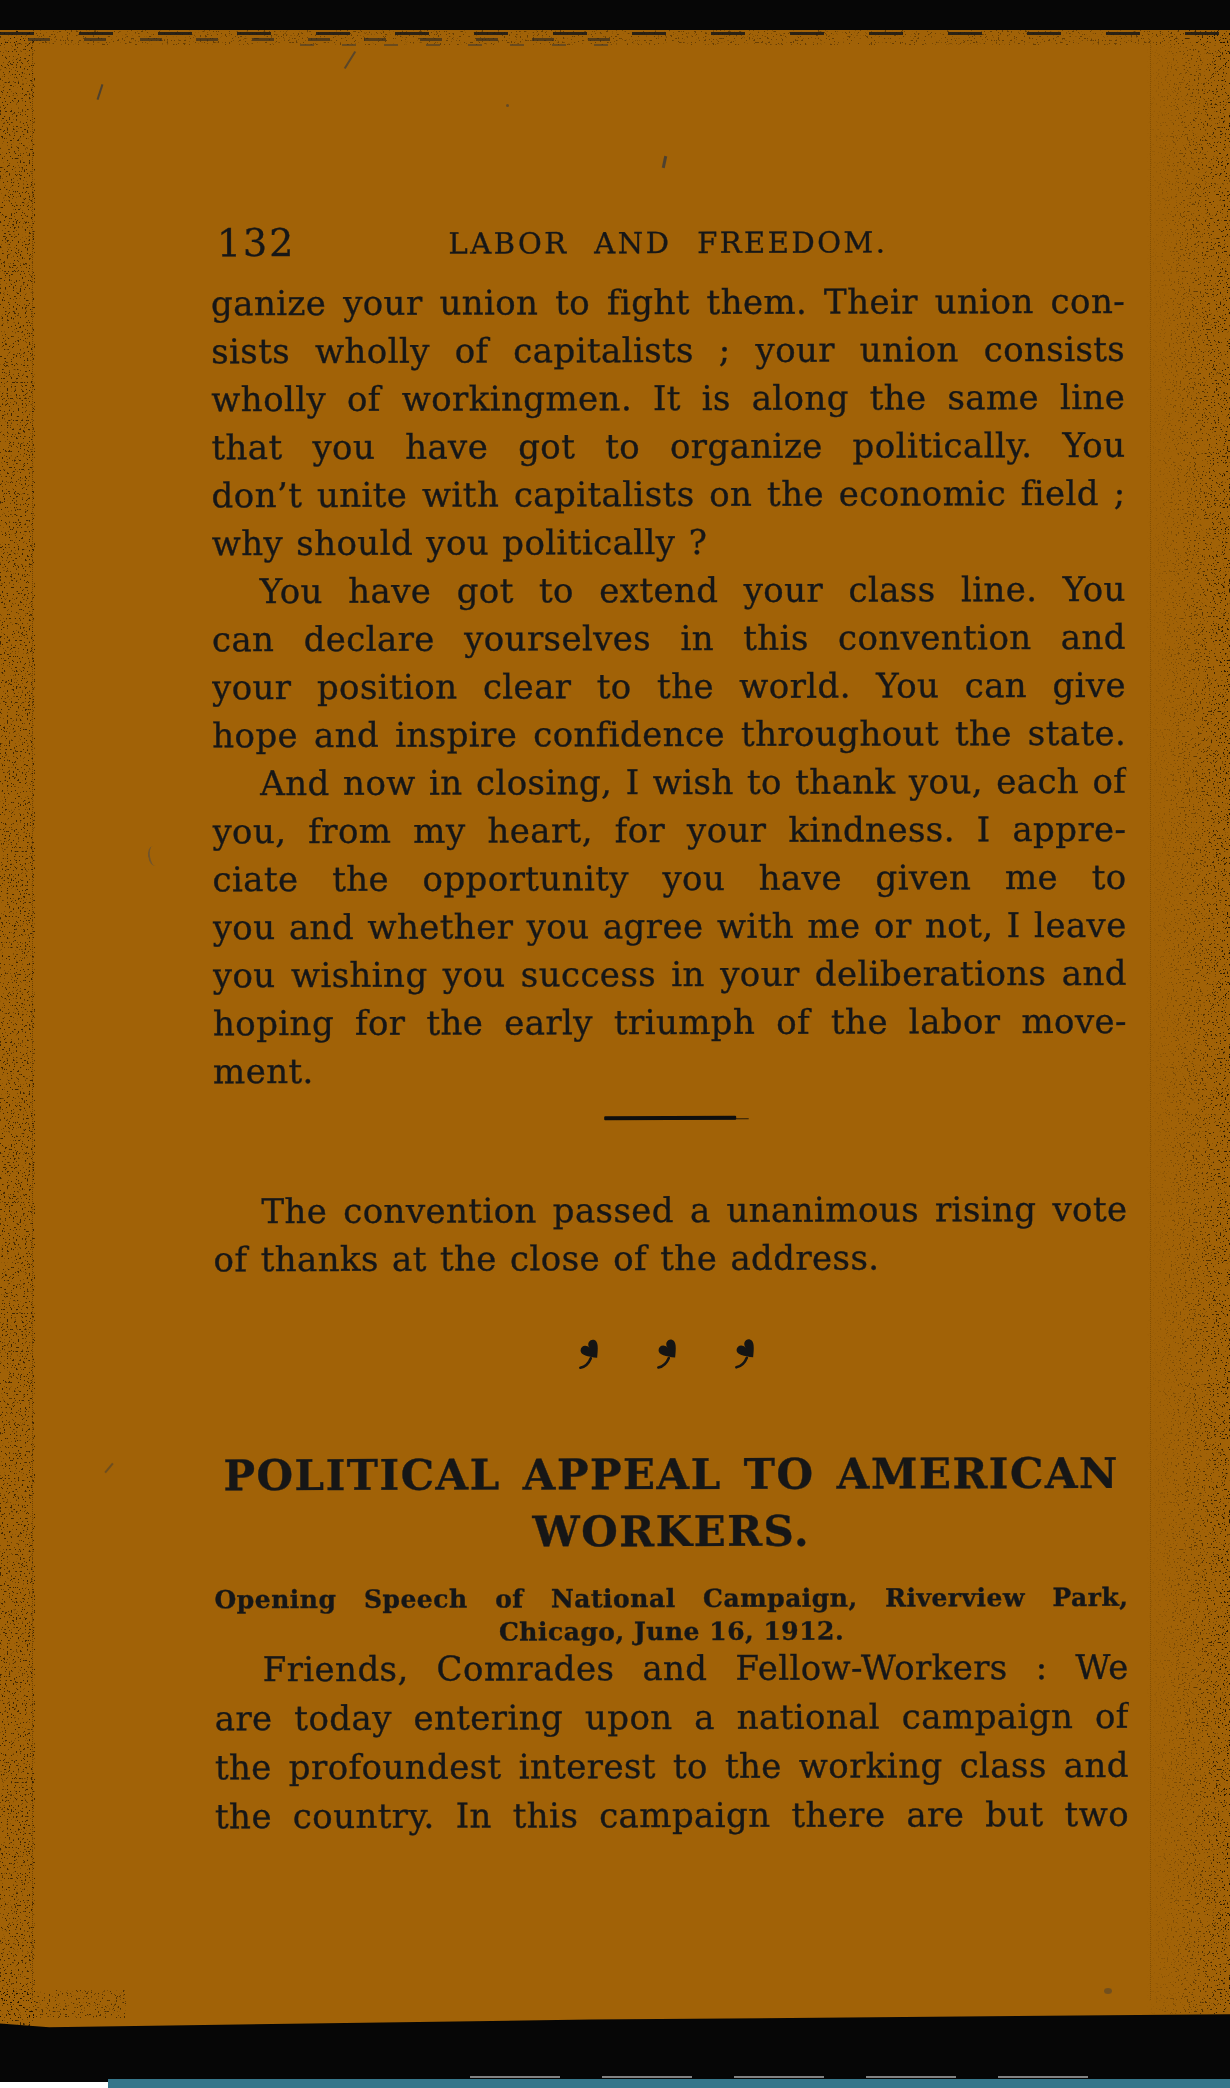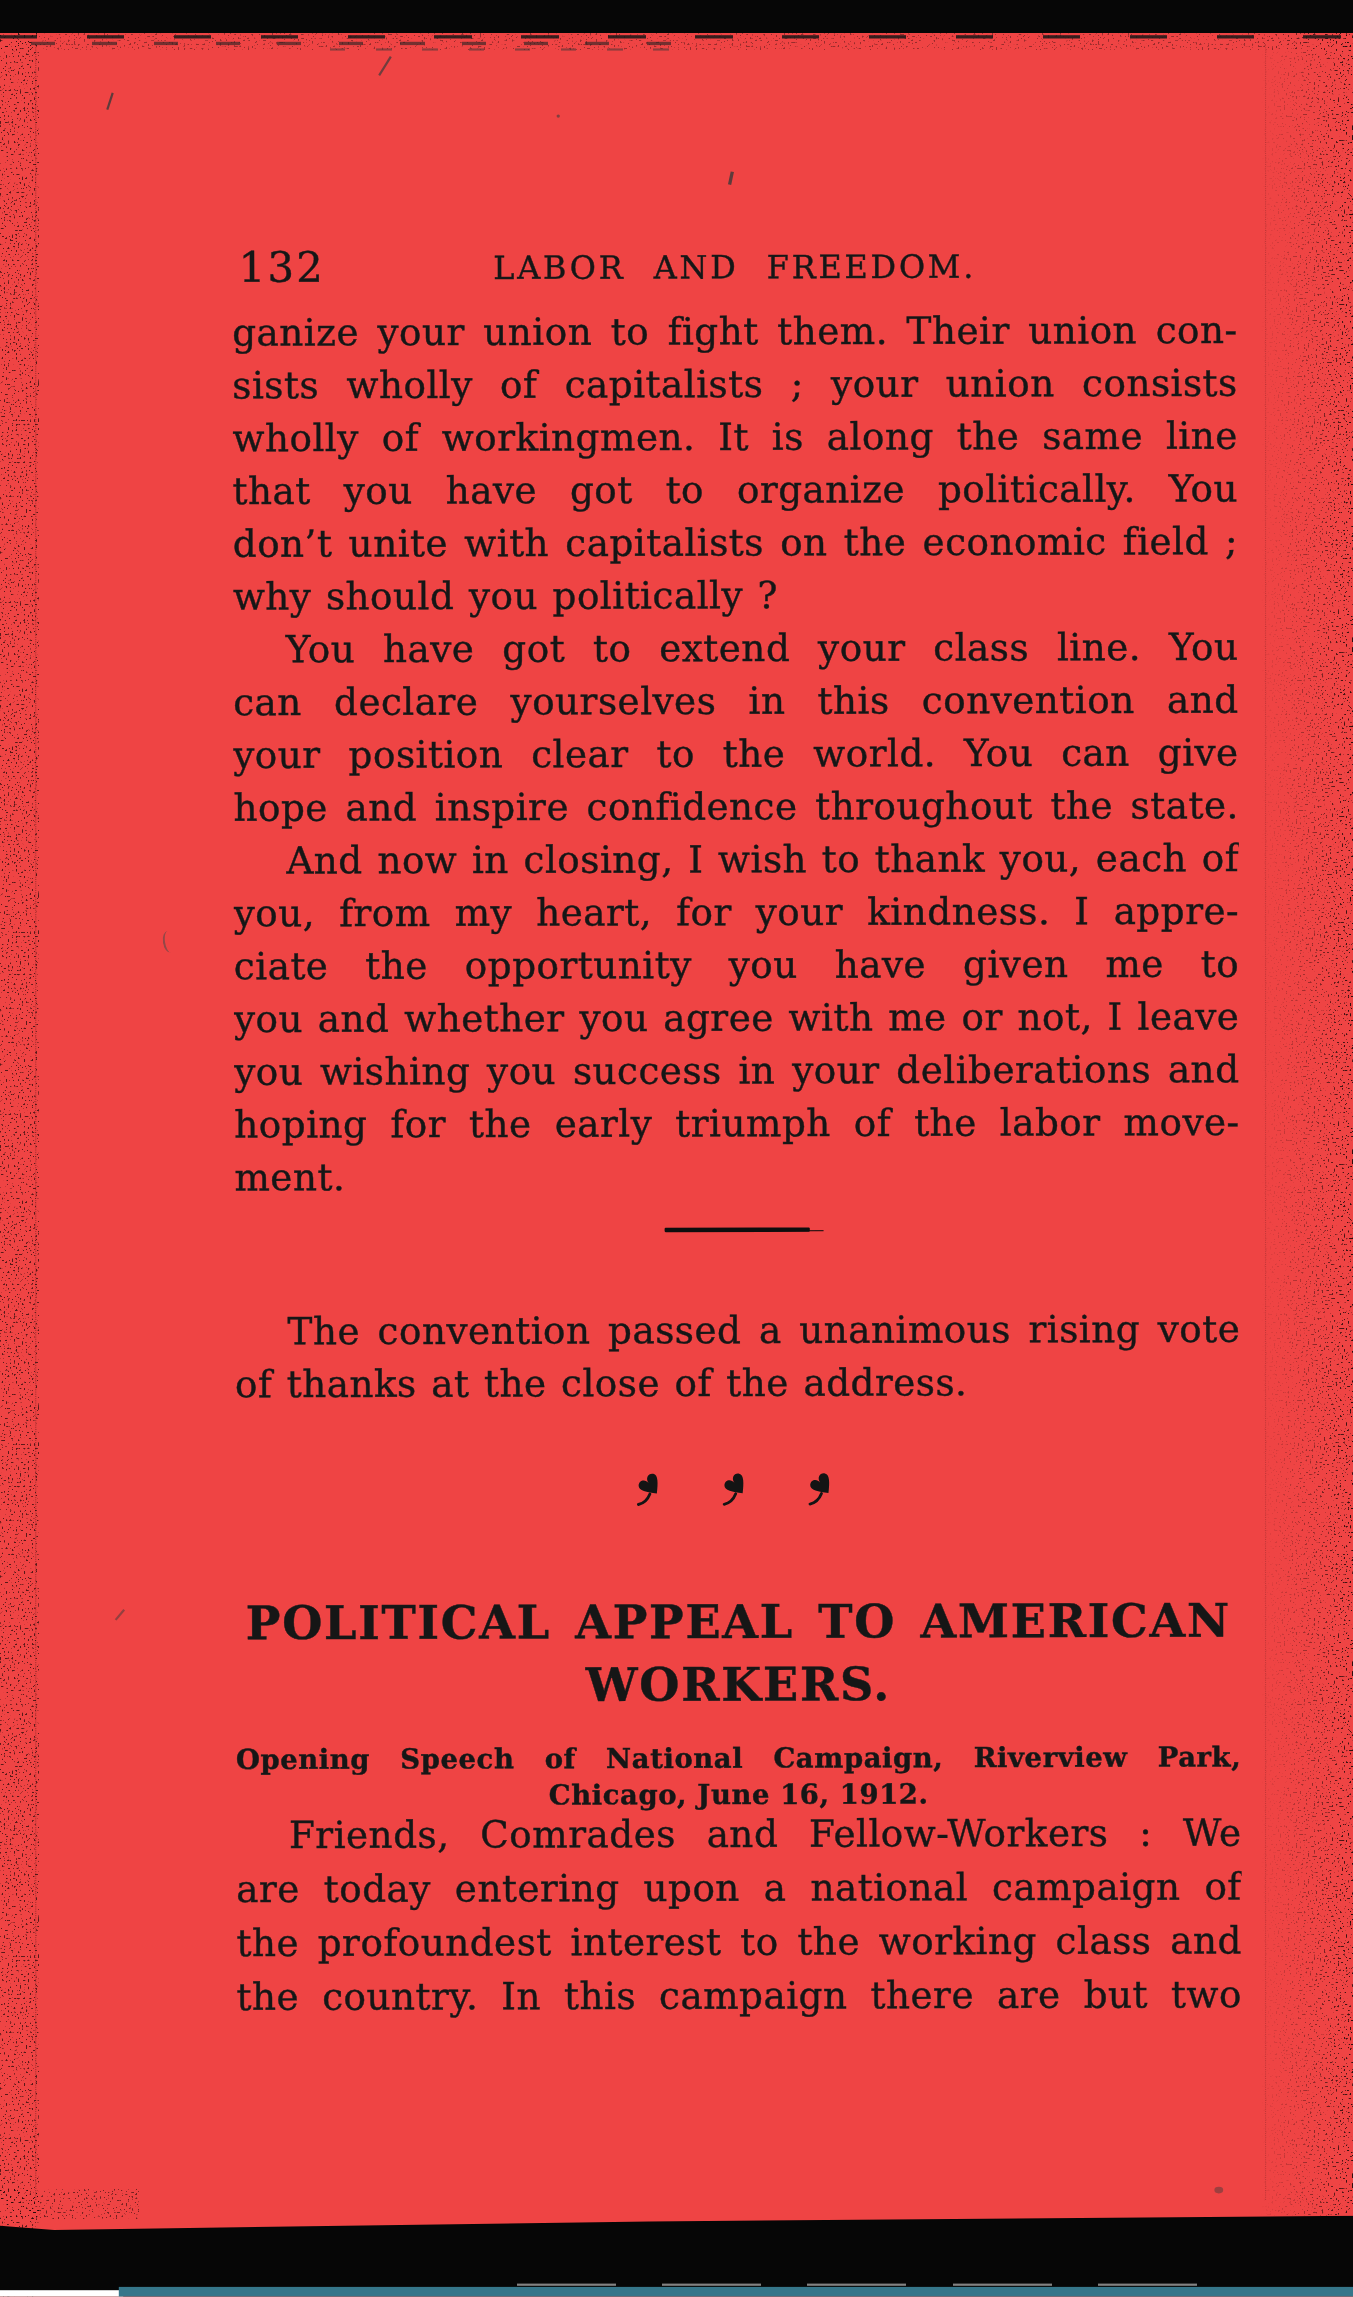--- a/index.html
+++ b/index.html
@@ -1,16 +1,16 @@
 <!DOCTYPE html>
 <html><head>
 <meta charset="utf-8">
 <style>
   html,body{margin:0;padding:0;background:#e8e8e4;}
-  .page{position:relative;width:1230px;height:2088px;background:#ef4444;overflow:hidden;
+  .page{position:relative;width:1230px;height:2088px;background:#a16207;overflow:hidden;
         font-family:"DejaVu Serif","Liberation Serif",serif;color:#161616;}
   .grain{position:absolute;left:0;top:0;z-index:1;pointer-events:none;}
   
   .top-bar{position:absolute;left:0;top:0;width:100%;height:30px;background:#060606;z-index:3;}
   .dashrow{position:absolute;z-index:3;}
   .d1{left:0;right:0;top:32px;height:3px;background:repeating-linear-gradient(90deg,#161616 0 34px,transparent 34px 79px);opacity:.85;}
   .d2{left:28px;width:600px;top:38px;height:3px;background:repeating-linear-gradient(90deg,#222 0 22px,transparent 22px 56px);opacity:.6;}
   .d3{left:300px;width:320px;top:44px;height:2px;background:repeating-linear-gradient(90deg,#333 0 14px,transparent 14px 42px);opacity:.5;}
   .bottom-black{position:absolute;left:0;top:2012px;width:100%;height:76px;background:#060606;z-index:3;
         clip-path:polygon(0% 15%,4% 20%,48% 10%,100% 3%,100% 100%,0% 100%);}

